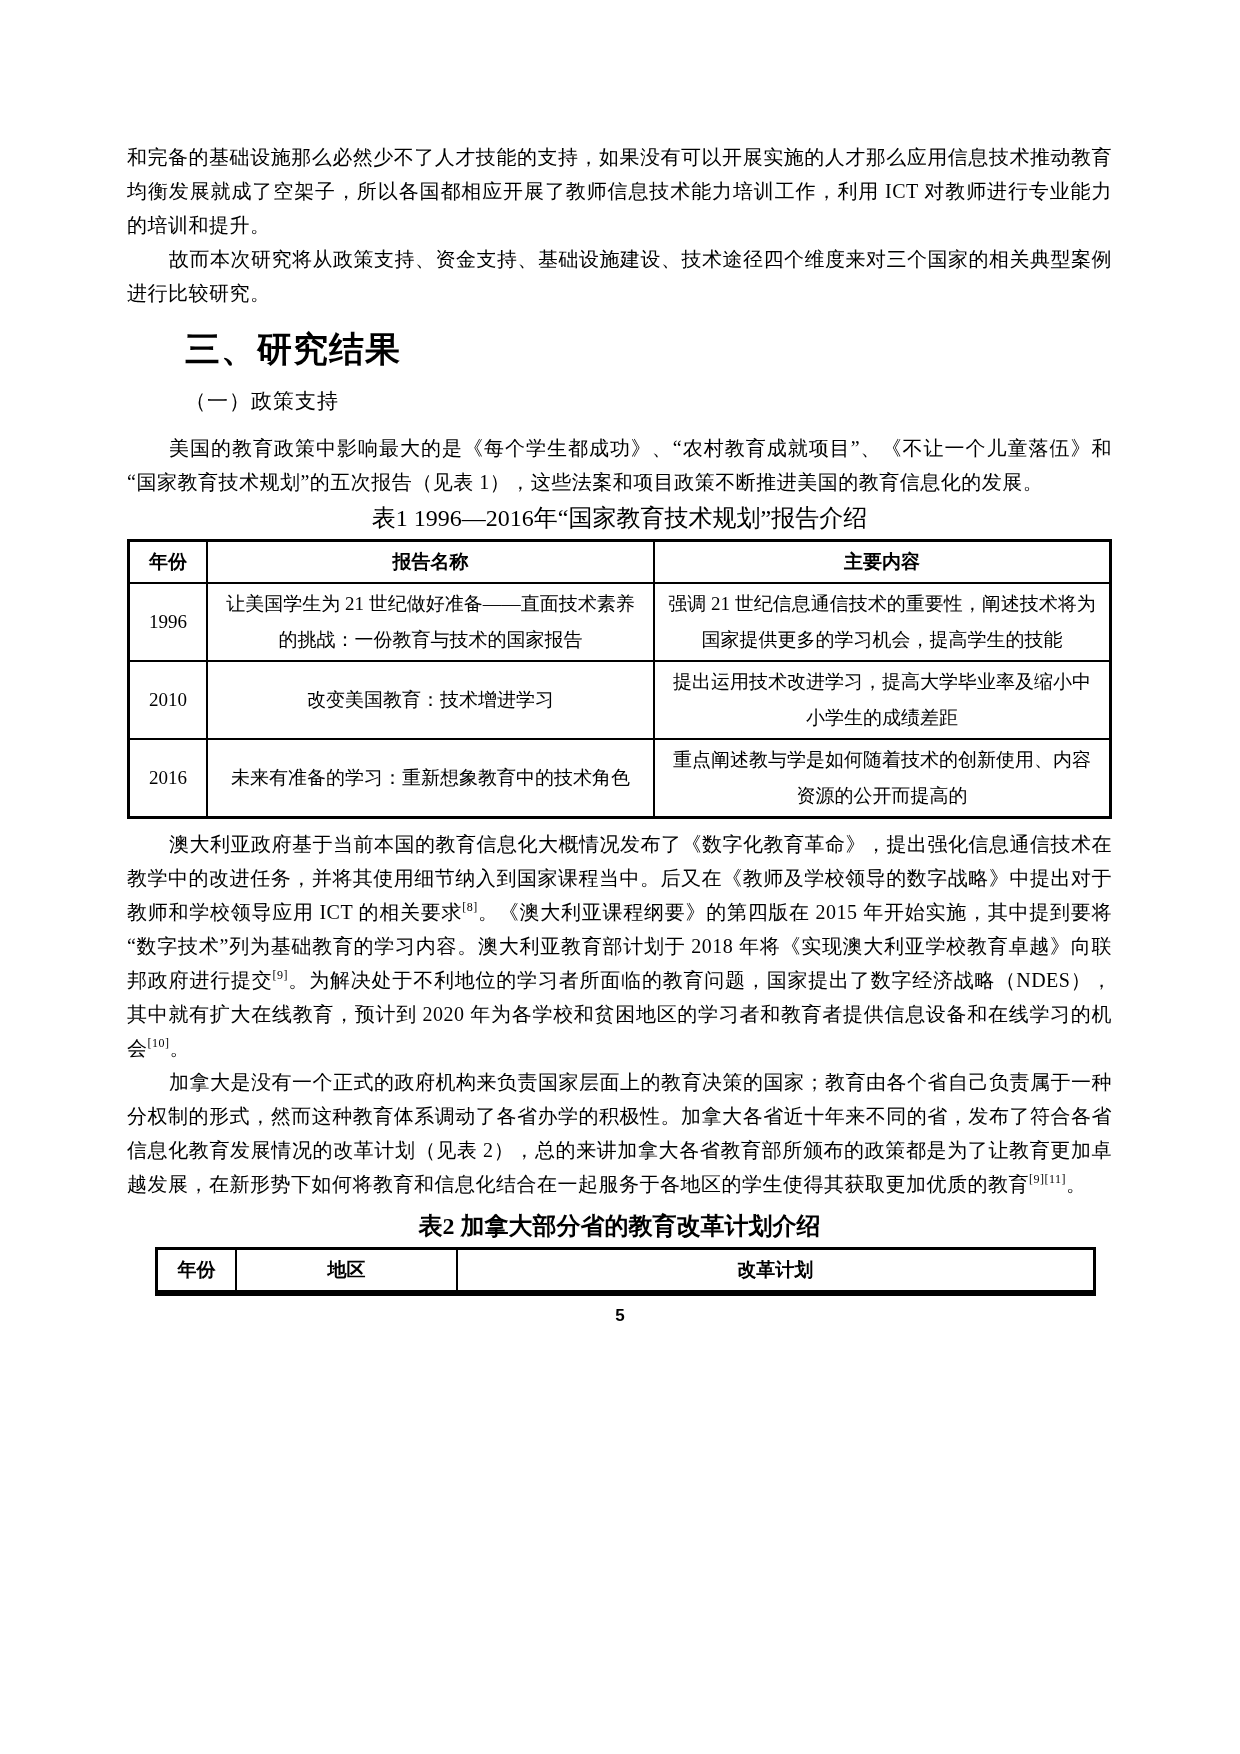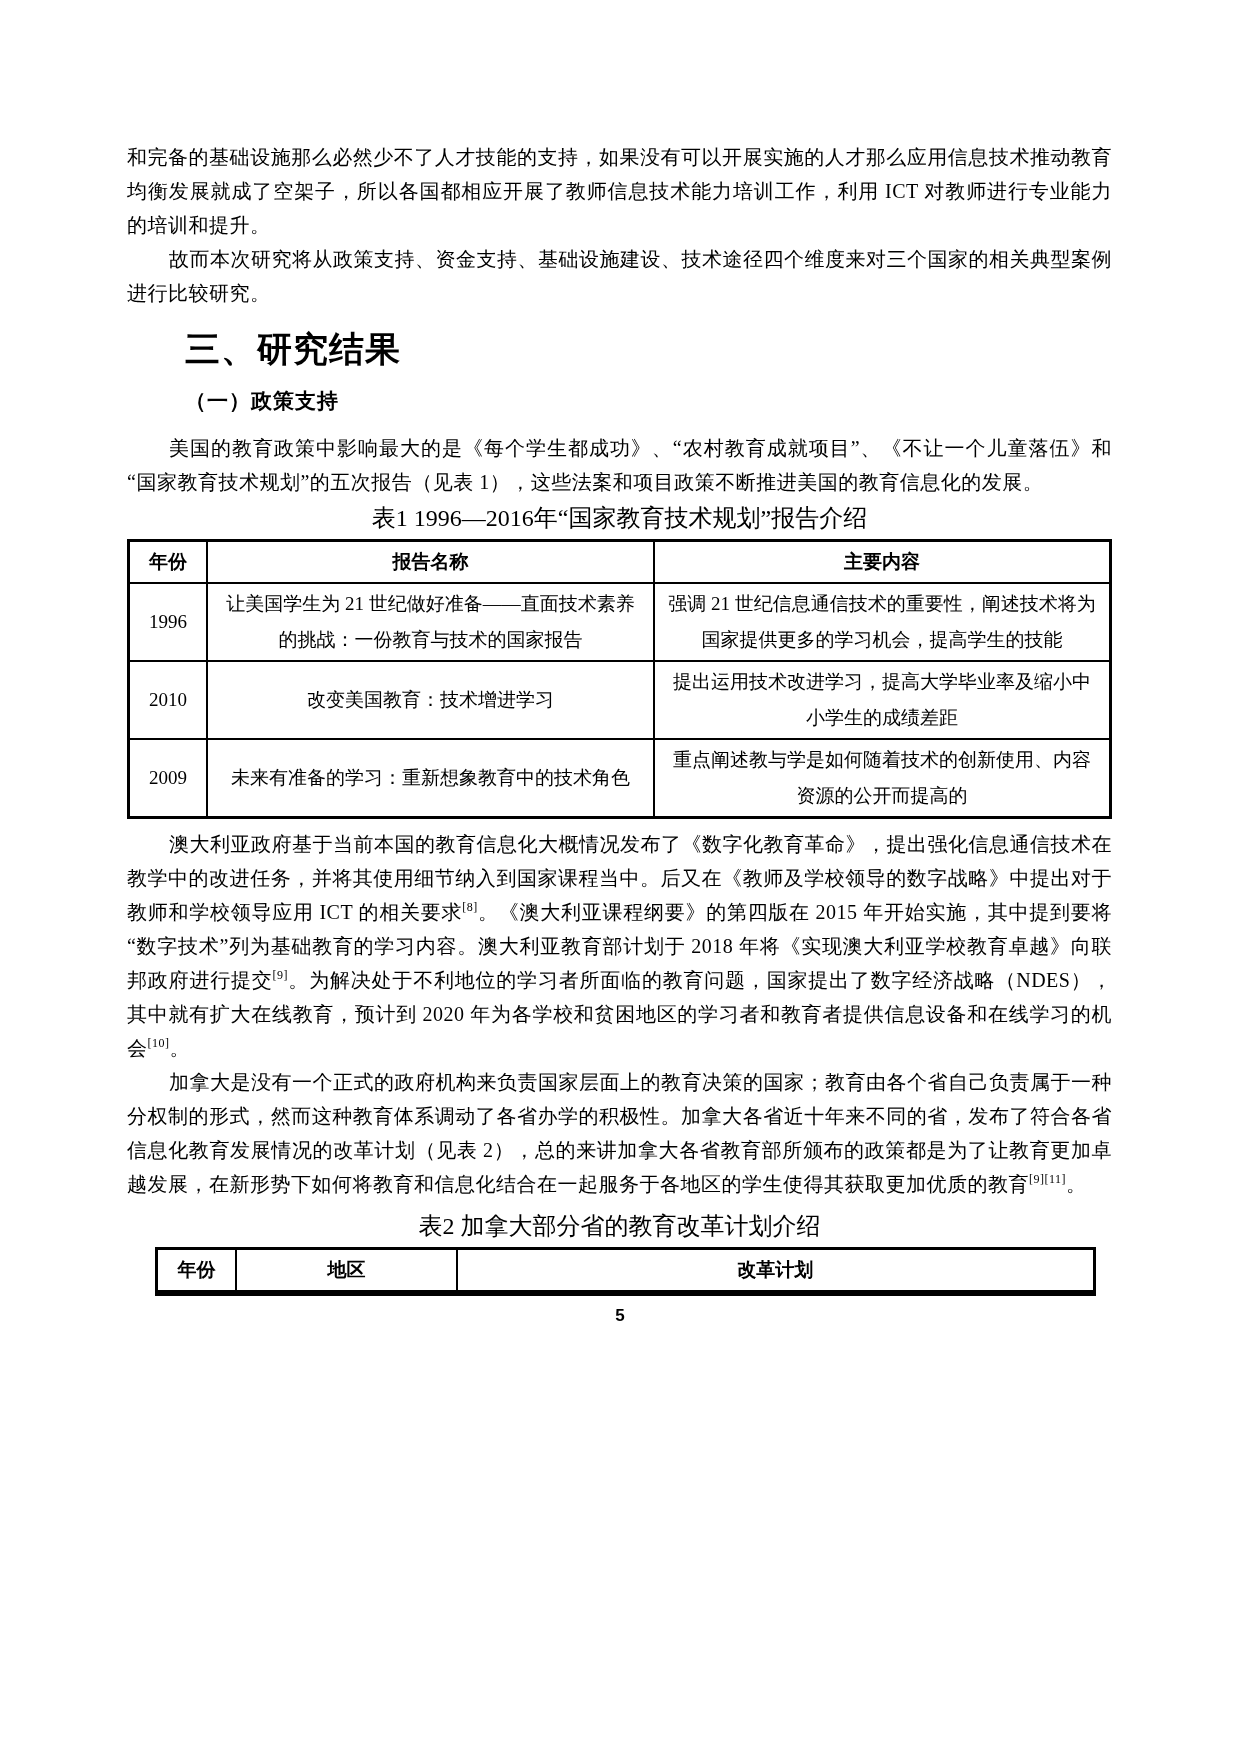--- a/index.html
+++ b/index.html
@@ -35,21 +35,21 @@
   h1.sec {
     font-family: "Liberation Sans", "DejaVu Sans", sans-serif;
     font-size: 35px;
     font-weight: bold;
     margin: 16px 0 14px 58px;
     letter-spacing: 1px;
   }
   h2.subsec {
     font-family: "Liberation Sans", "DejaVu Sans", sans-serif;
     font-size: 21px;
-    font-weight: bold;
+    font-weight: normal;
     margin: 10px 0 16px 58px;
     letter-spacing: 1px;
   }
   .caption {
     text-align: center;
     font-size: 24px;
     line-height: 30px;
     margin: 4px 0 6px 0;
   }
   table {
@@ -93,21 +93,21 @@
   .page-number {
     position: absolute;
     left: 0;
     right: 0;
     bottom: 128px;
     text-align: center;
     font-size: 17px;
     font-weight: bold;
     font-family: "Liberation Sans", "DejaVu Sans", sans-serif;
   }
-  .caption.t2cap { margin-top: 10px; }
+  .caption.t2cap { margin-top: 10px; font-weight: bold; }
 </style>
 </head>
 <body>
 
 <div class="page">
 
   <p class="body">和完备的基础设施那么必然少不了人才技能的支持，如果没有可以开展实施的人才那么应用信息技术推动教育均衡发展就成了空架子，所以各国都相应开展了教师信息技术能力培训工作，利用 ICT 对教师进行专业能力的培训和提升。</p>
 
   <p class="body indent">故而本次研究将从政策支持、资金支持、基础设施建设、技术途径四个维度来对三个国家的相关典型案例进行比较研究。</p>
 
@@ -138,21 +138,21 @@
           <td>1996</td>
           <td>让美国学生为 21 世纪做好准备——直面技术素养的挑战：一份教育与技术的国家报告</td>
           <td>强调 21 世纪信息通信技术的重要性，阐述技术将为国家提供更多的学习机会，提高学生的技能</td>
         </tr>
         <tr>
           <td>2010</td>
           <td>改变美国教育：技术增进学习</td>
           <td>提出运用技术改进学习，提高大学毕业率及缩小中小学生的成绩差距</td>
         </tr>
         <tr>
-          <td>2009</td>
+          <td>2016</td>
           <td>未来有准备的学习：重新想象教育中的技术角色</td>
           <td>重点阐述教与学是如何随着技术的创新使用、内容资源的公开而提高的</td>
         </tr>
       </tbody>
   </table>
 
   <p class="body indent">澳大利亚政府基于当前本国的教育信息化大概情况发布了《数字化教育革命》，提出强化信息通信技术在教学中的改进任务，并将其使用细节纳入到国家课程当中。后又在《教师及学校领导的数字战略》中提出对于教师和学校领导应用 ICT 的相关要求<sup>[8]</sup>。《澳大利亚课程纲要》的第四版在 2015 年开始实施，其中提到要将“数字技术”列为基础教育的学习内容。澳大利亚教育部计划于 2018 年将《实现澳大利亚学校教育卓越》向联邦政府进行提交<sup>[9]</sup>。为解决处于不利地位的学习者所面临的教育问题，国家提出了数字经济战略（NDES），其中就有扩大在线教育，预计到 2020 年为各学校和贫困地区的学习者和教育者提供信息设备和在线学习的机会<sup>[10]</sup>。</p>
 
   <p class="body indent">加拿大是没有一个正式的政府机构来负责国家层面上的教育决策的国家；教育由各个省自己负责属于一种分权制的形式，然而这种教育体系调动了各省办学的积极性。加拿大各省近十年来不同的省，发布了符合各省信息化教育发展情况的改革计划（见表 2），总的来讲加拿大各省教育部所颁布的政策都是为了让教育更加卓越发展，在新形势下如何将教育和信息化结合在一起服务于各地区的学生使得其获取更加优质的教育<sup>[9]</sup><sup>[11]</sup>。</p>
 

